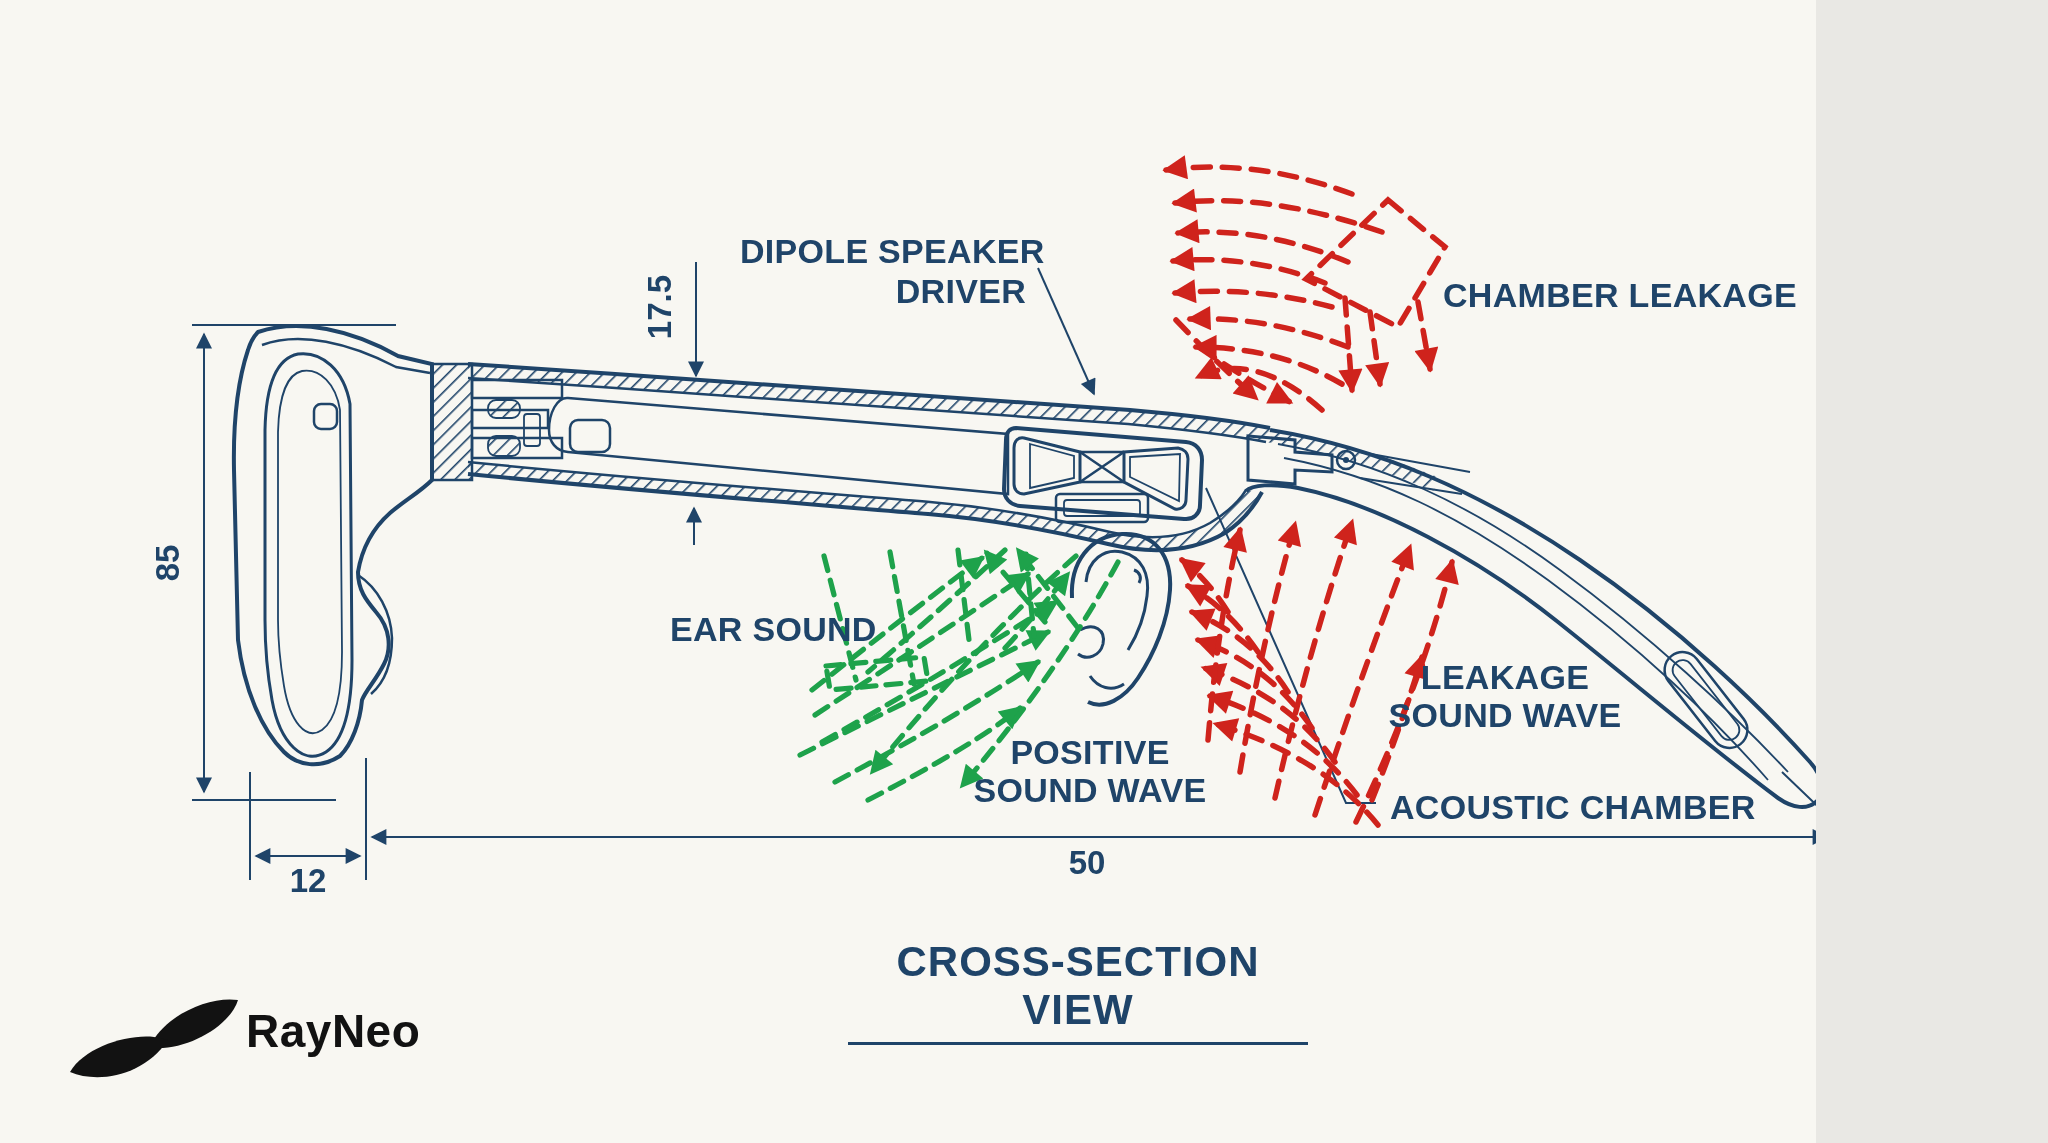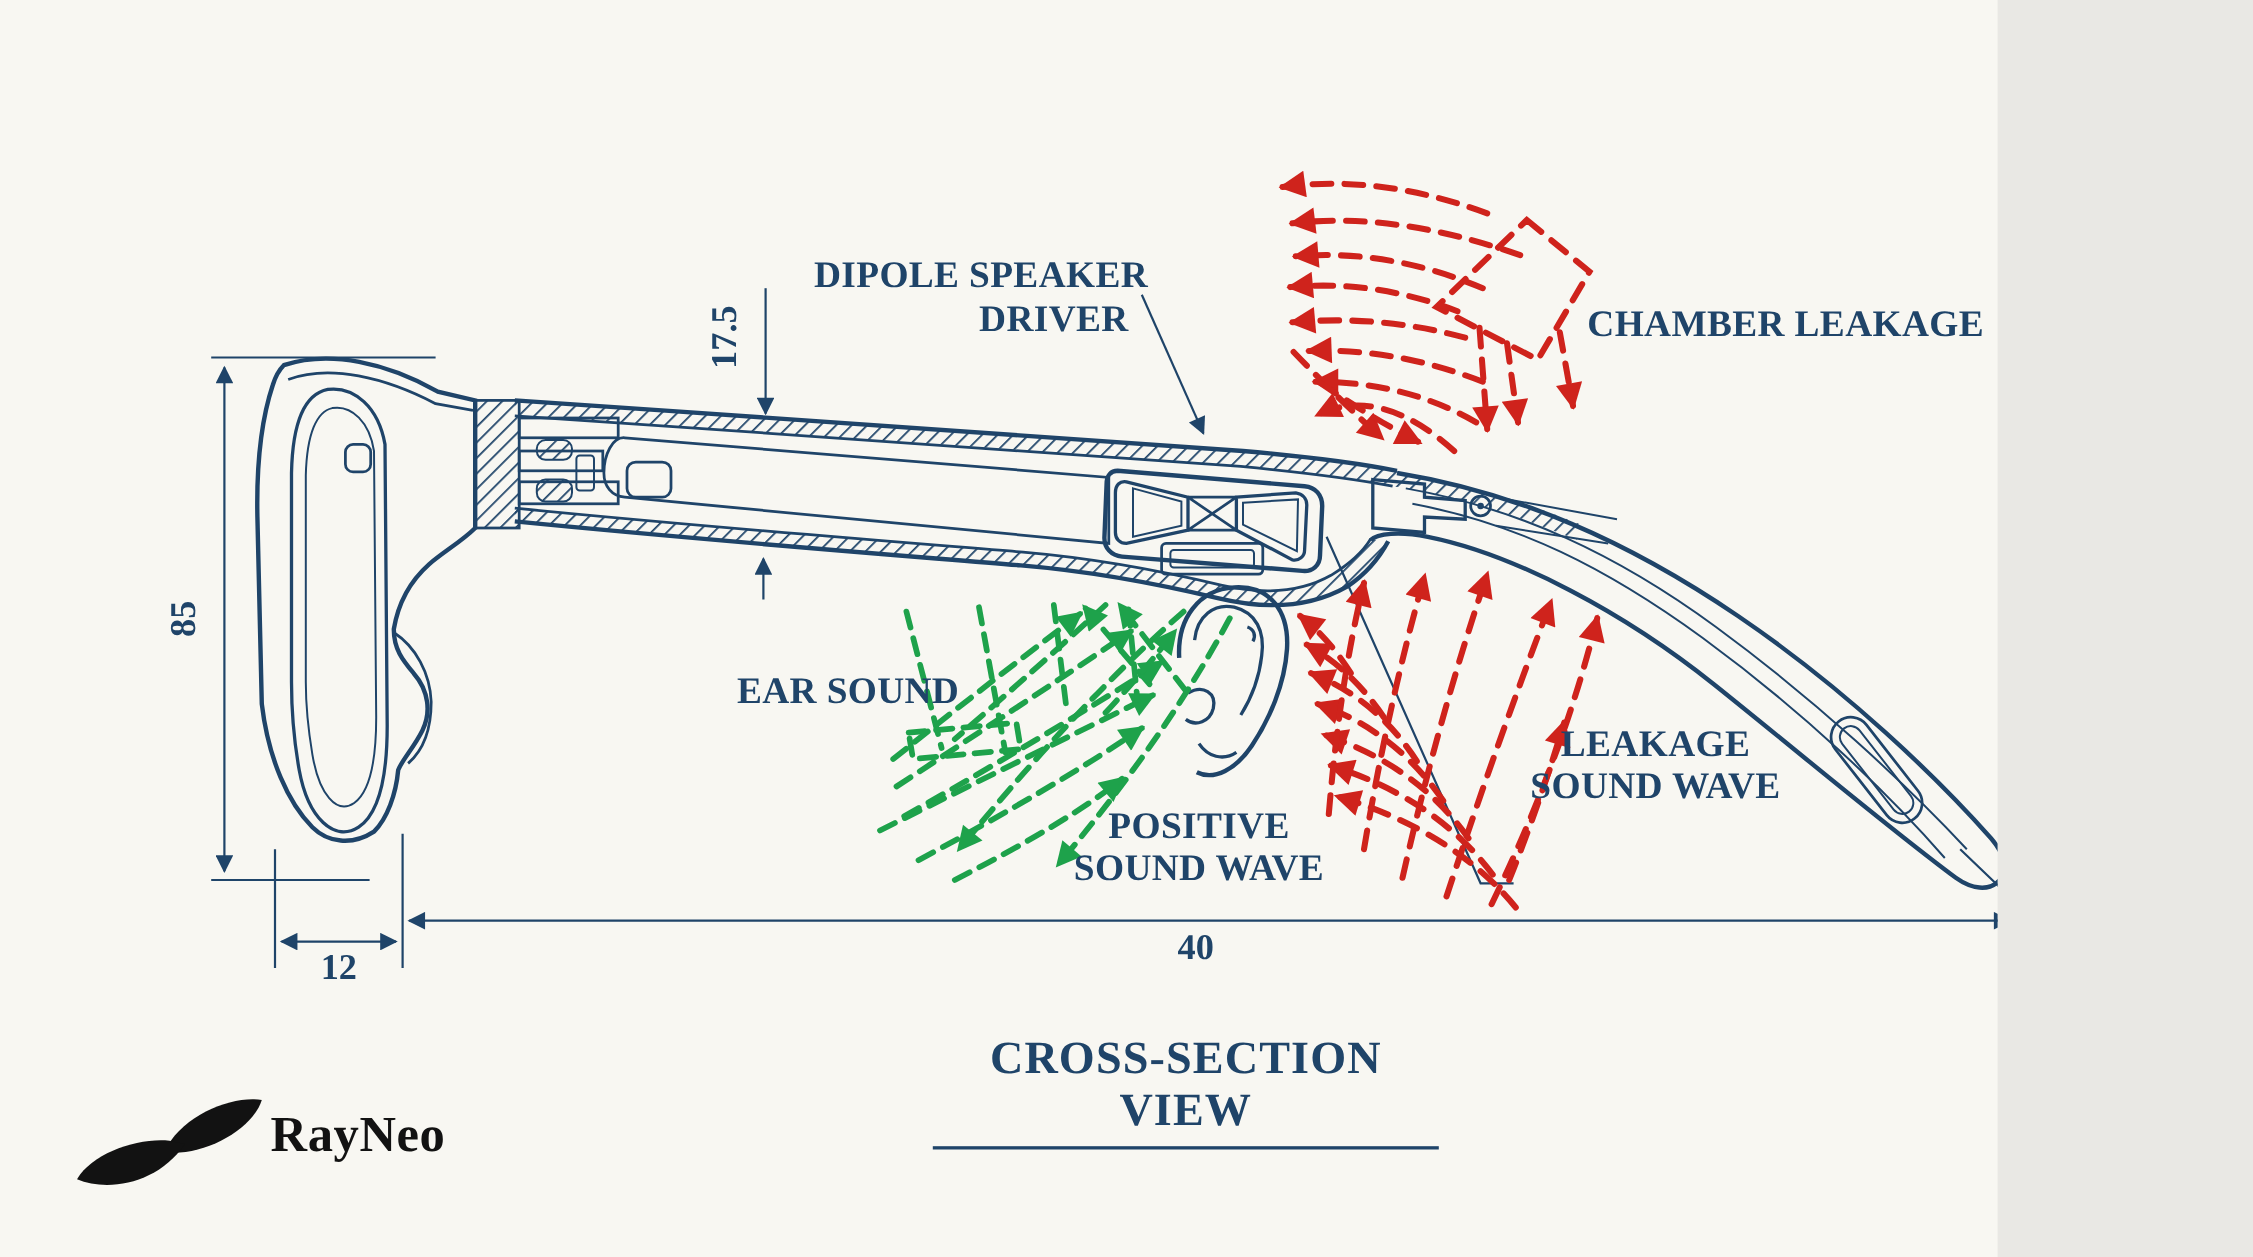--- a/index.html
+++ b/index.html
@@ -3,21 +3,21 @@
 <meta charset="utf-8">
 <style>
   :root{
     --ink:#1f4469; --red:#cf231c; --green:#1ea24b; --logo-black:#121212; --background:#f8f7f2;
   }
   html,body{margin:0;padding:0;}
   body{background:#e9e8e4;}
   .canvas{
     position:relative; width:1816px; height:1143px; overflow:hidden;
     background:var(--background);
-    font-family:Liberation Serif, serif;
+    font-family:Liberation Sans, sans-serif;
   }
   svg{position:absolute;left:0;top:0;}
   .ink{stroke:var(--ink);fill:none;}
   .ink-fill{fill:var(--ink);stroke:none;}
   .w4{stroke-width:4;} .w3{stroke-width:3;} .w25{stroke-width:2.5;} .w18{stroke-width:1.8;}
   .hatched{fill:url(#hatch);stroke:none;}
   .dim{stroke:var(--ink);stroke-width:2;fill:none;}
   .redwave{stroke:var(--red);stroke-width:5.5;fill:none;stroke-dasharray:17 12;stroke-linecap:round;}
   .greenwave{stroke:var(--green);stroke-width:5.2;fill:none;stroke-dasharray:15 10;stroke-linecap:round;}
   .lbl{
@@ -238,25 +238,26 @@
 <div class="lbl" style="left:1443px;top:276px;">CHAMBER LEAKAGE</div>
 
 <div class="lbl" style="left:670px;top:610px;">EAR SOUND</div>
 
 <div class="lbl center" style="left:950px;top:733px;width:280px;">POSITIVE</div>
 <div class="lbl center" style="left:950px;top:771px;width:280px;">SOUND WAVE</div>
 
 <div class="lbl center" style="left:1365px;top:658px;width:280px;">LEAKAGE</div>
 <div class="lbl center" style="left:1365px;top:696px;width:280px;">SOUND WAVE</div>
 
+<div class="lbl" style="left:1390px;top:788px;">ACOUSTIC CHAMBER</div>
 
 <div class="dimnum rot90" style="left:600px;top:288px;width:120px;">17.5</div>
 <div class="dimnum rot90" style="left:108px;top:544px;width:120px;">85</div>
 <div class="dimnum" style="left:288px;top:862px;width:40px;text-align:center;">12</div>
-<div class="dimnum" style="left:1067px;top:844px;width:40px;text-align:center;">40</div>
+<div class="dimnum" style="left:1067px;top:844px;width:40px;text-align:center;">50</div>
 <div class="dimnum" style="left:1845px;top:770px;transform:rotate(48deg);">9</div>
 
 <div class="title">
   <span>CROSS-SECTION VIEW</span>
 </div>
 <div class="brand">RayNeo</div>
 
 </div>
 
 </body></html>

